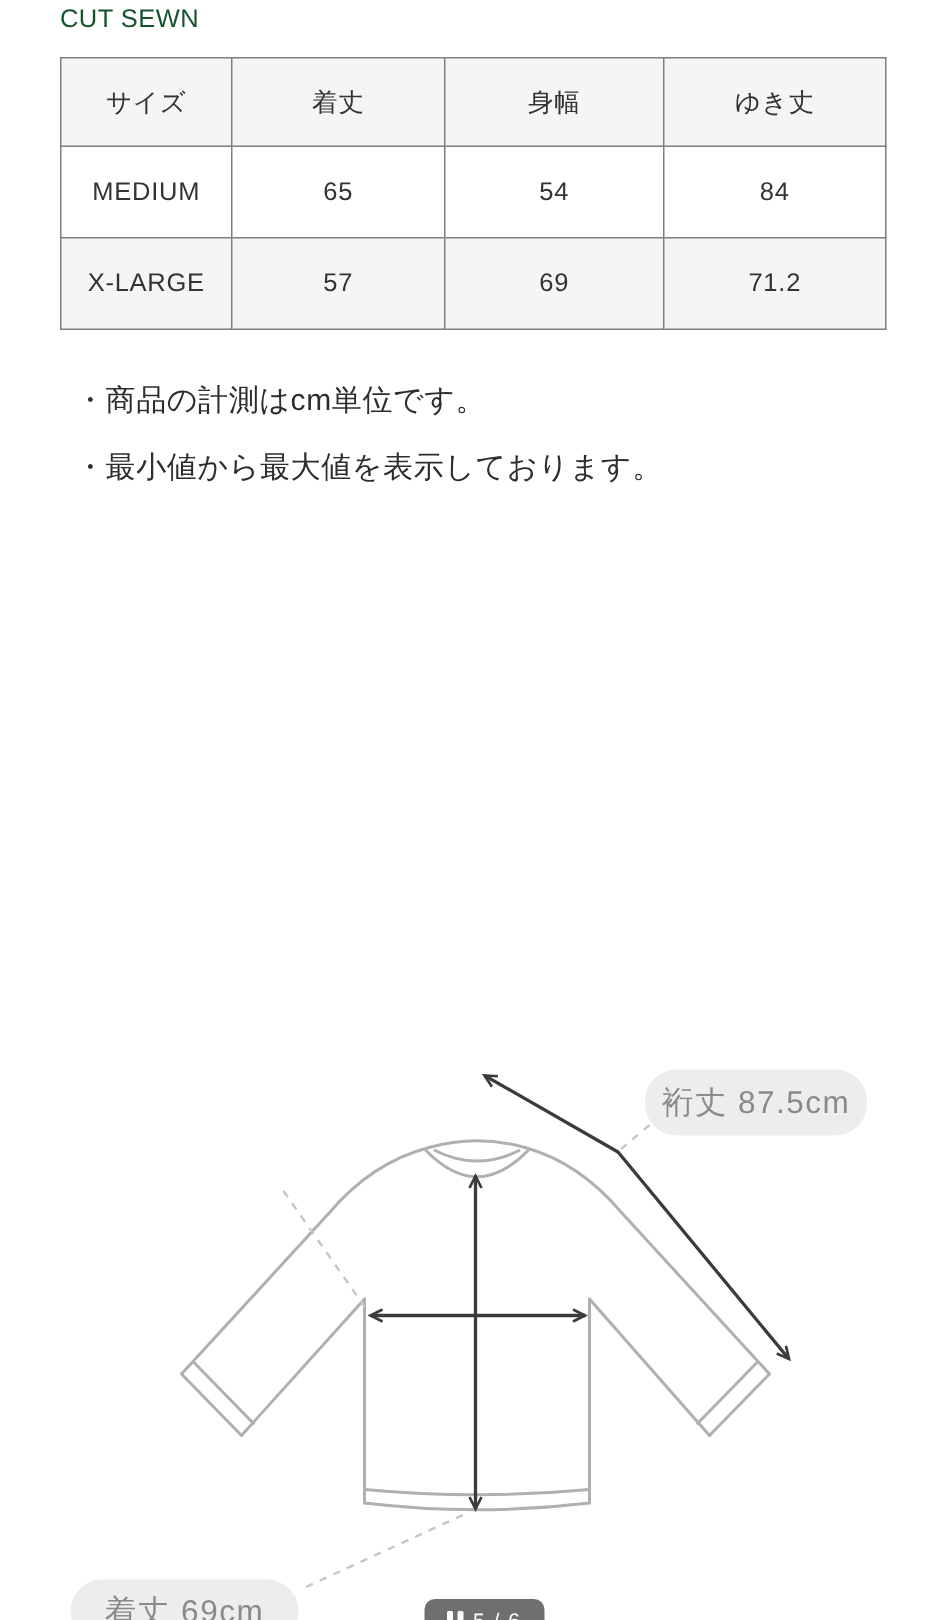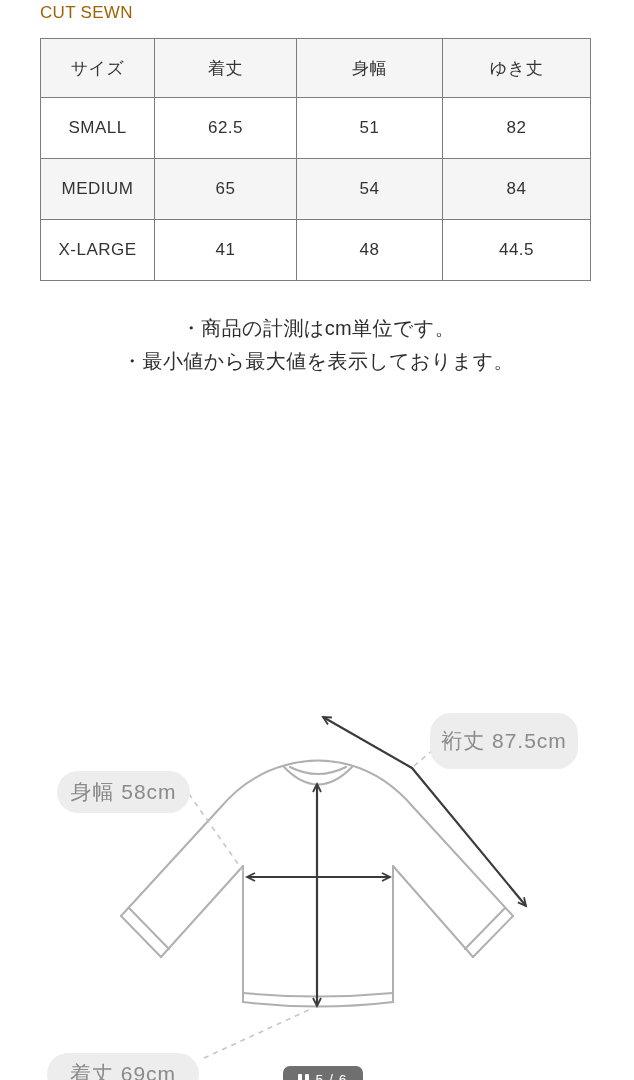--- a/index.html
+++ b/index.html
@@ -1,52 +1,52 @@
 <!DOCTYPE html>
 <html><head>
 <meta charset="utf-8">
 <style>
   html,body{margin:0;padding:0;}
   body{
     width:634px;height:1080px;background:#ffffff;position:relative;overflow:hidden;
     font-family:"Liberation Sans","DejaVu Sans",sans-serif;
   }
   .page-title{
-    margin:3px 0 0 40px;font-size:17px;font-weight:500;color:#a16207;letter-spacing:.3px;
+    margin:3px 0 0 40px;font-size:17px;font-weight:500;color:#14532d;letter-spacing:.3px;
   }
   table.size-table{
     border-collapse:collapse;table-layout:fixed;margin:15px 0 0 40px;width:488px;border-radius:28px;
   }
   table.size-table th,table.size-table td{
     border:1px solid #7d7d7d;text-align:center;vertical-align:middle;
     font-size:17px;font-weight:400;color:#333333;padding:0;letter-spacing:.5px;
   }
   table.size-table thead tr{height:59px;}
   table.size-table thead th{background:#f5f5f6;}
   table.size-table tbody tr{height:61px;background:#ffffff;}
   table.size-table tbody tr:nth-child(even){background:#f5f5f6;}
   .col-size{width:114px;} .col-a{width:142px;} .col-b{width:146px;} .col-c{width:148px;}
   .notes{
     margin:31px 30px 0 38px;width:560px;font-size:20px;line-height:33px;
     color:#2d2d2d;letter-spacing:.4px;word-break:break-all;
   }
-  .notes p{margin:0;text-align:center;}
+  .notes p{margin:12px;}
   .diagram{
     position:absolute;left:0;top:680px;width:634px;height:400px;overflow:hidden;
   }
   .diagram svg{position:absolute;left:0;top:0;}
   .outline{stroke:#b0b0b0;stroke-width:2;fill:none;stroke-linecap:round;stroke-linejoin:round;}
   .arrow{stroke:#3b3b3b;stroke-width:2.2;fill:none;stroke-linejoin:round;}
   .leader{stroke:#c6c6c6;stroke-width:1.6;fill:none;stroke-dasharray:5 5;}
   .pill{
     position:absolute;background:#ededed;border-radius:21px;color:#8a8a8a;
     font-size:21px;letter-spacing:1px;display:flex;align-items:center;justify-content:center;
     white-space:nowrap;
   }
-  .pill-yuki{left:430px;top:33px;width:148px;height:56px;}
+  .pill-yuki{left:430px;top:33px;width:148px;height:44px;}
   .pill-mihaba{left:57px;top:91px;width:133px;height:42px;}
   .pill-kitake{left:47px;top:373px;width:152px;height:42px;}
   .counter-badge{
     position:absolute;left:283px;top:386px;width:80px;height:28px;background:#6f6f6f;
     border-radius:7px;display:flex;align-items:center;justify-content:center;gap:6px;
     color:#ffffff;font-size:14px;letter-spacing:1px;
   }
   .pause-icon{display:flex;gap:3px;align-items:center;}
   .pause-icon i{display:block;width:4px;height:13px;background:#ffffff;border-radius:1px;}
 </style>
@@ -65,36 +65,30 @@
   <thead>
     <tr>
       <th>サイズ</th>
       <th>着丈</th>
       <th>身幅</th>
       <th>ゆき丈</th>
     </tr>
   </thead>
   <tbody>
     <tr>
-      <td>SMALL</td>
-      <td>62.5</td>
-      <td>51</td>
-      <td>82</td>
-    </tr>
-    <tr>
       <td>MEDIUM</td>
       <td>65</td>
       <td>54</td>
       <td>84</td>
     </tr>
     <tr>
       <td>X-LARGE</td>
-      <td>41</td>
-      <td>48</td>
-      <td>44.5</td>
+      <td>57</td>
+      <td>69</td>
+      <td>71.2</td>
     </tr>
   </tbody>
 </table>
 
 <div class="notes">
   <p>・商品の計測はcm単位です。</p>
   <p>・最小値から最大値を表示しております。</p>
 </div>
 
 <div class="diagram">
@@ -129,21 +123,20 @@
     <path class="arrow" d="M317,104 L317,326" marker-start="url(#ah-start)" marker-end="url(#ah-end)"></path>
     <path class="arrow" d="M247,197 L390,197" marker-start="url(#ah-start)" marker-end="url(#ah-end)"></path>
     <path class="arrow" d="M323,37 L412,88 L526,226" marker-start="url(#ah-start)" marker-end="url(#ah-end)"></path>
 
     <path class="leader" d="M433,70 L414,86"></path>
     <path class="leader" d="M189,114 L243,191"></path>
     <path class="leader" d="M204,378 L313,328"></path>
   </svg>
 
   <div class="pill pill-yuki">裄丈 87.5cm</div>
-  <div class="pill pill-mihaba">身幅 58cm</div>
   <div class="pill pill-kitake">着丈 69cm</div>
 
   <div class="counter-badge">
     <span class="pause-icon">
         <i></i>
         <i></i>
       </span>
     <span>5 / 6</span>
   </div>
 </div>

